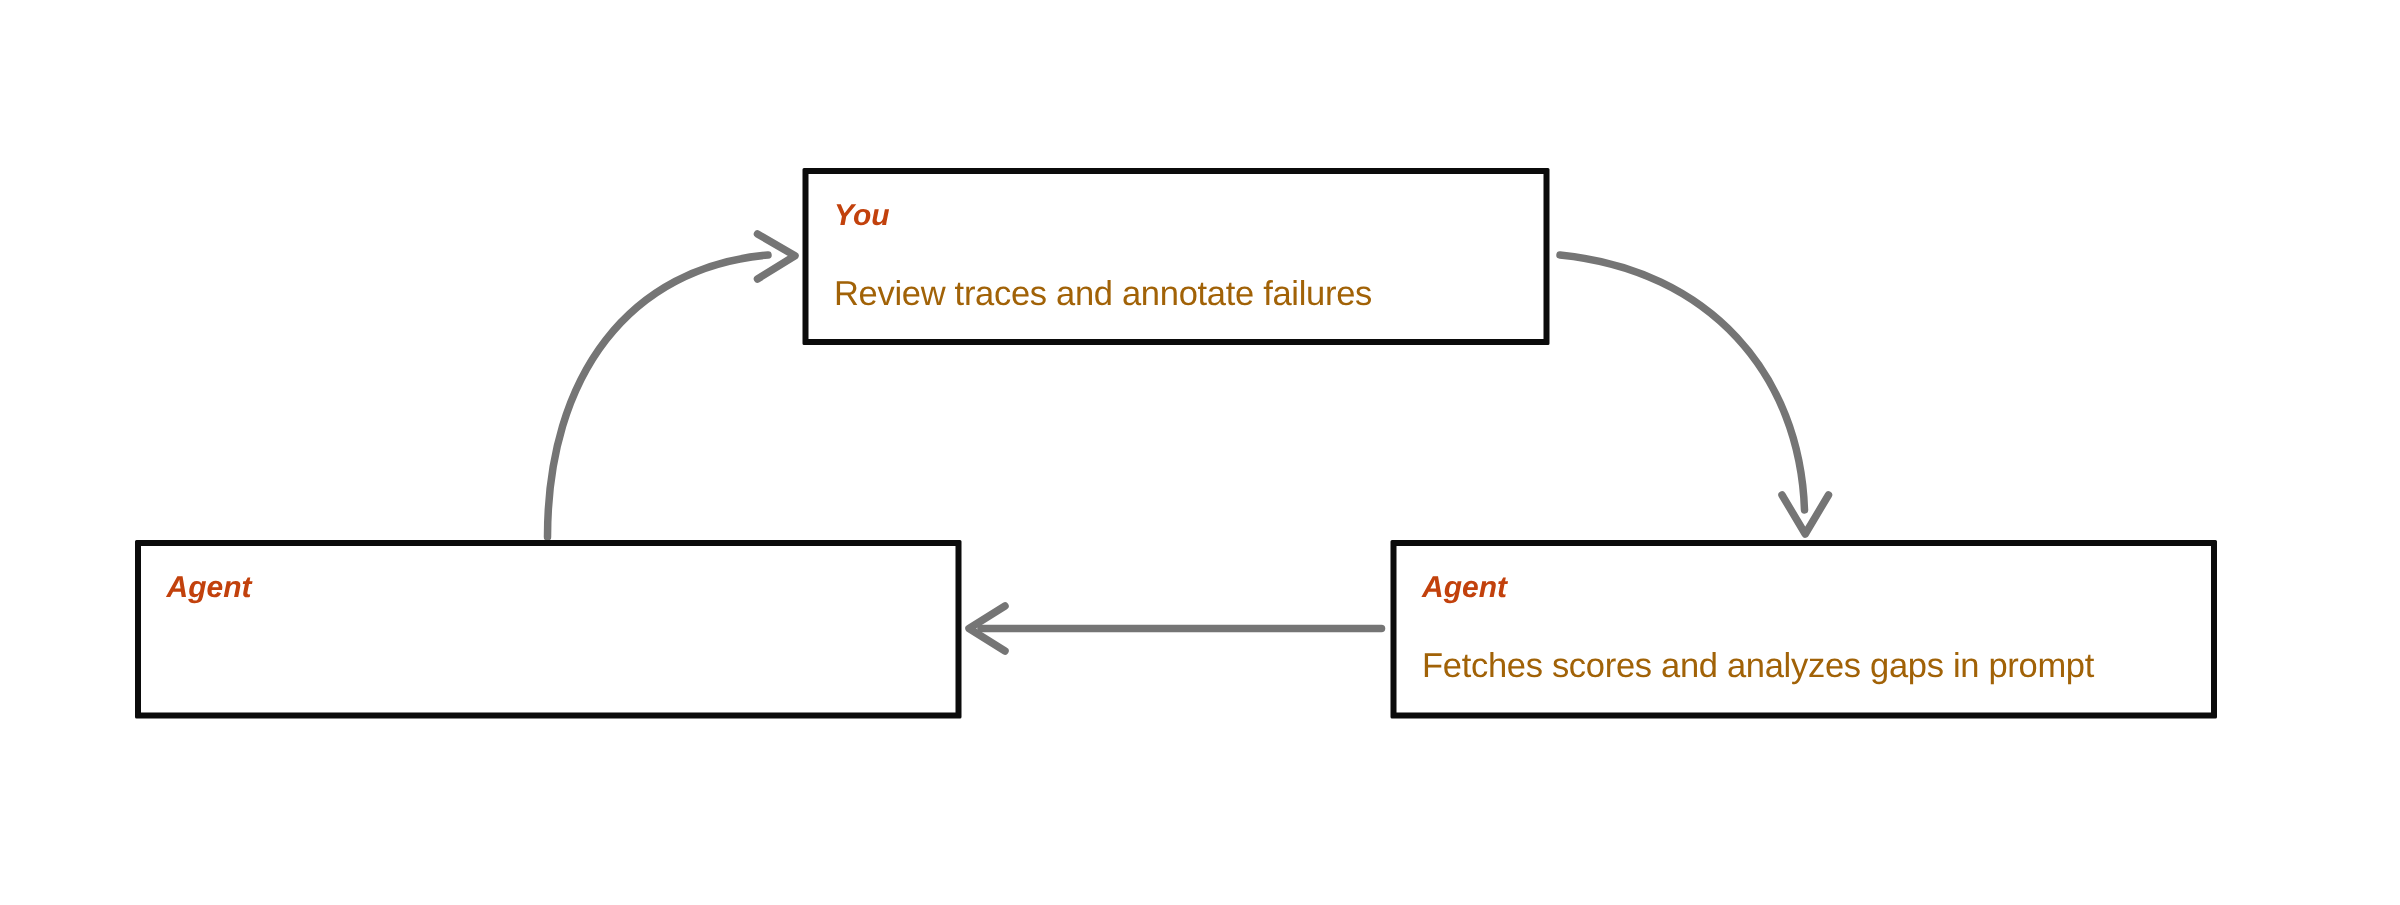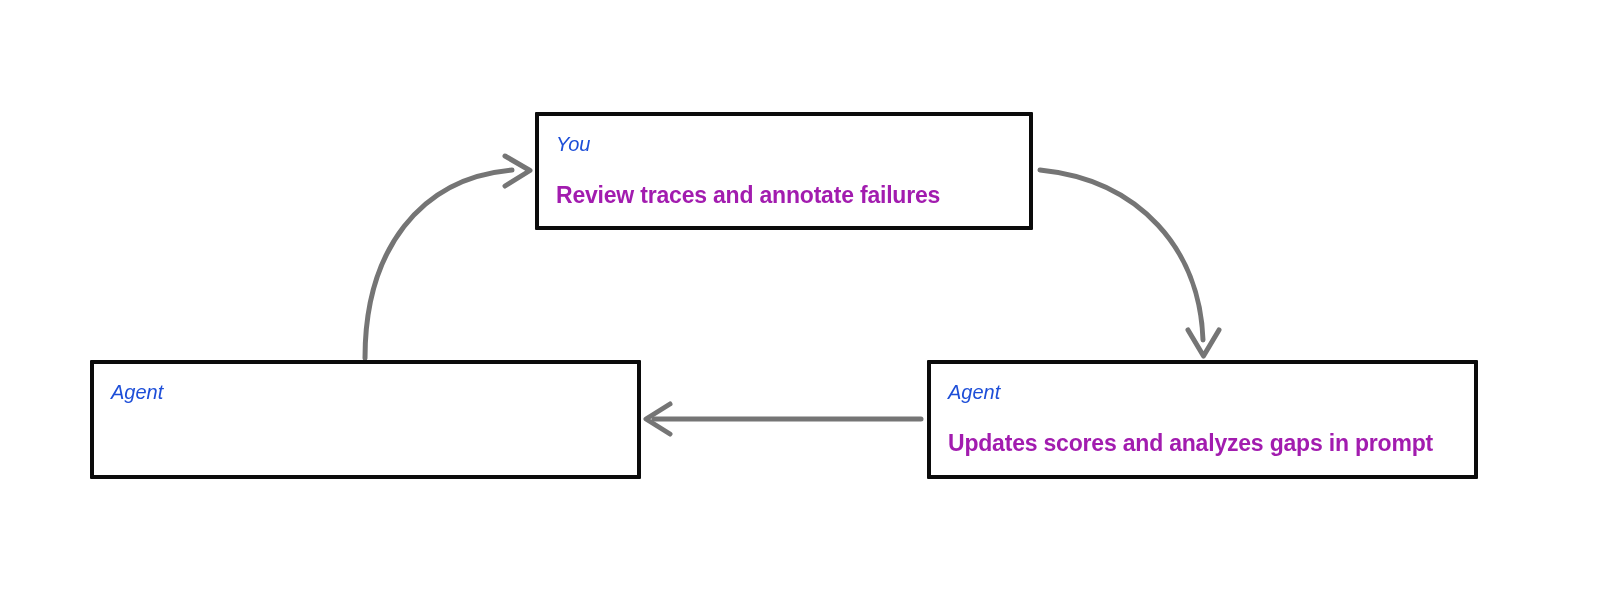--- a/index.html
+++ b/index.html
@@ -31,35 +31,35 @@
     background: #ffffff;
     border: 4px solid #0b0b0b;
     border-radius: 1px;
     z-index: 2;
   }
   .node-role {
     position: absolute;
     left: 17px;
     top: 16px;
     font-style: italic;
-    font-weight: 400;
+    font-weight: 700;
     font-size: 20px;
     line-height: 24px;
-    color: #1d4ed8;
+    color: #c2410c;
     white-space: nowrap;
   }
   .node-title {
     position: absolute;
     left: 17px;
     top: 65px;
-    font-weight: 700;
+    font-weight: 400;
     font-size: 23px;
     line-height: 28px;
     letter-spacing: -0.2px;
-    color: #a21caf;
+    color: #a16207;
     white-space: nowrap;
   }
   #node-top    { left: 535px; top: 112px; width: 498px; height: 118px; }
   #node-left   { left: 90px;  top: 360px; width: 551px; height: 119px; }
   #node-right  { left: 927px; top: 360px; width: 551px; height: 119px; }
 </style>
 </head>
 <body>
 
 <div id="canvas">
@@ -87,16 +87,16 @@
     <div class="node-role">You</div>
     <div class="node-title">Review traces and annotate failures</div>
   </div>
 
   <div class="node" id="node-left">
     <div class="node-role">Agent</div>
   </div>
 
   <div class="node" id="node-right">
     <div class="node-role">Agent</div>
-    <div class="node-title">Updates scores and analyzes gaps in prompt</div>
+    <div class="node-title">Fetches scores and analyzes gaps in prompt</div>
   </div>
 
 </div>
 
 </body></html>

